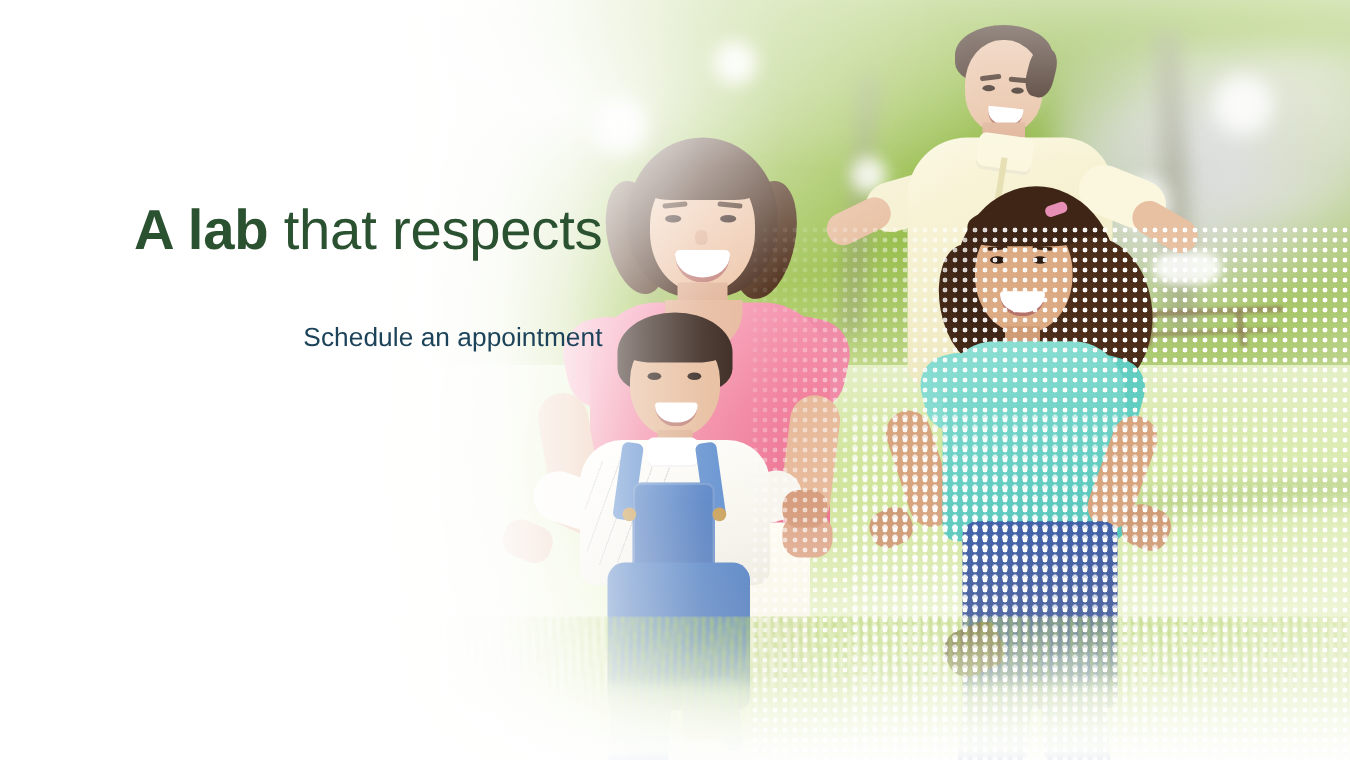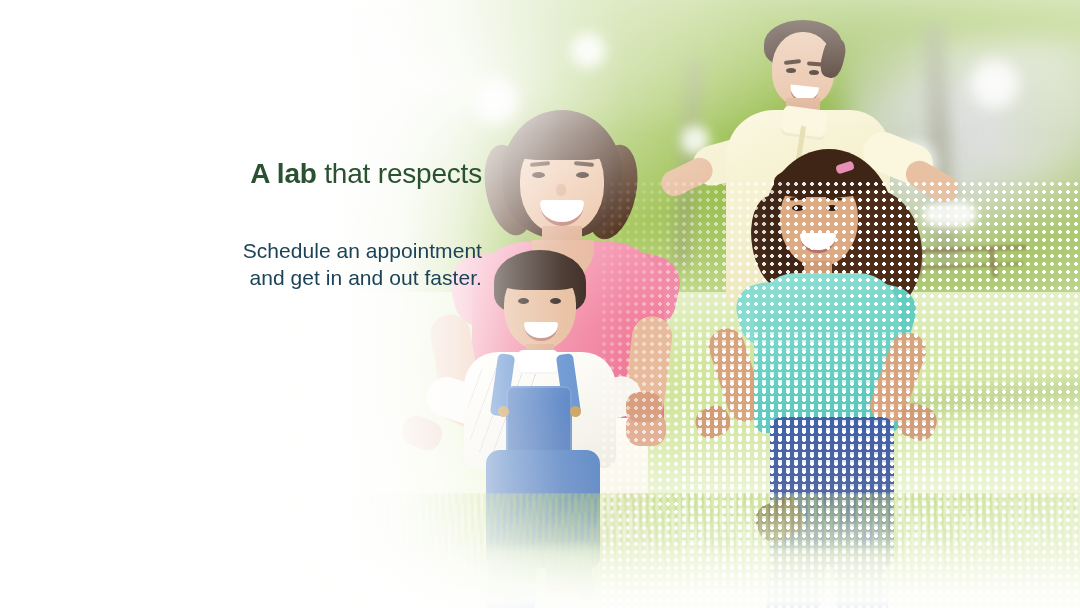--- a/index.html
+++ b/index.html
@@ -300,21 +300,21 @@
   .copy {
     position: absolute;
     left: 0;
     top: 158px;
     width: 482px;
     text-align: right;
     z-index: 30;
   }
   .headline {
     margin: 0;
-    font-size: 28px;
+    font-size: 45px;
     line-height: 1.17;
     letter-spacing: -0.2px;
     color: #2a5130;
     font-weight: 400;
   }
   .headline .hl-strong { font-weight: 700; }
   .headline .hl-line2  { display: block; font-weight: 700; }
 
   .subcopy {
     margin: 46px 0 0 0;
@@ -463,17 +463,16 @@
 
   <div class="left-fade"></div>
   <div class="left-fade-v"></div>
 
   <div class="copy">
     <h1 class="headline">
       <span class="hl-strong">A lab</span><span class="hl-rest"> that respects</span>
     </h1>
     <p class="subcopy">
       <span class="sc-line">Schedule an appointment</span>
-      <span class="sc-line">and get in and out faster.</span>
     </p>
   </div>
 
 </div>
 
 </body></html>

